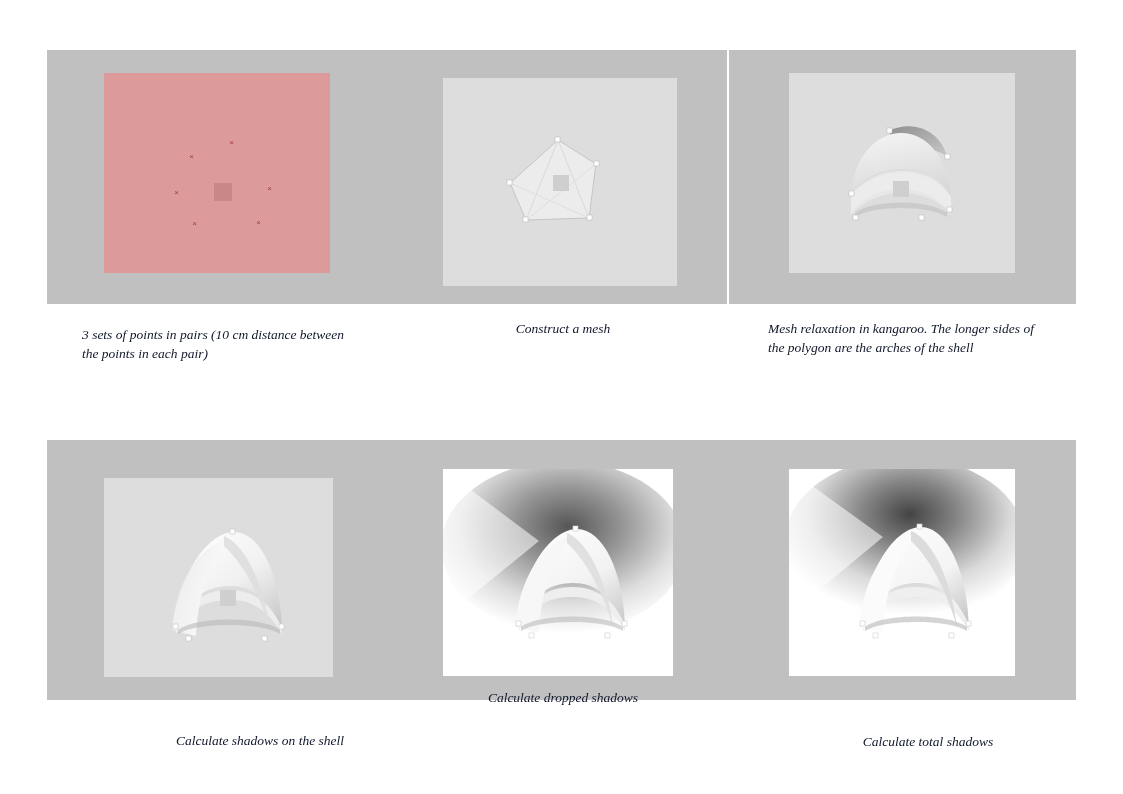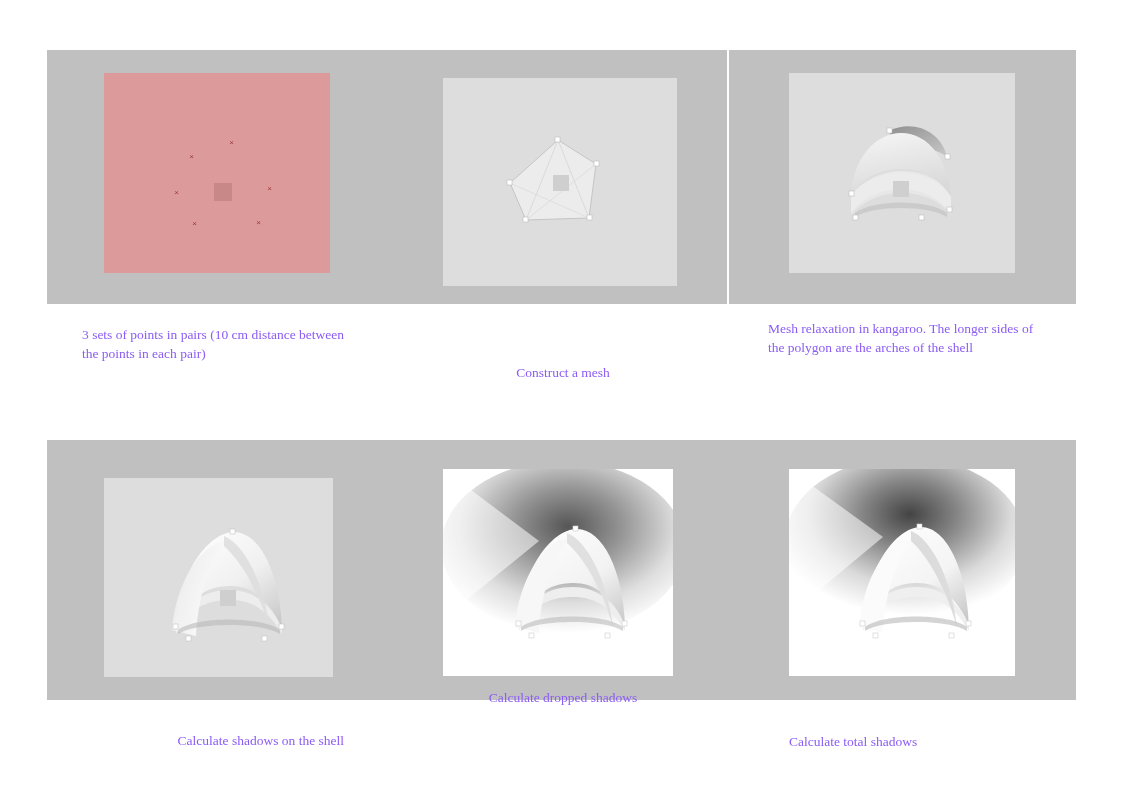--- a/index.html
+++ b/index.html
@@ -32,22 +32,23 @@
   }
   #divider-1 { left: 727px; }
   .canvas {
     position: absolute;
     overflow: hidden;
   }
   .caption {
     position: absolute;
     font-size: 13.5px;
     line-height: 19px;
-    color: #8b5cf6;
+    color: #0f172a;
     font-family: "Liberation Serif", serif;
+    font-style: italic;
   }
 
   
   #canvas-1 {
     left: 104px; top: 73px; width: 226px; height: 200px;
     background: #dd9a9a;
   }
   .pt {
     position: absolute;
     width: 5px; height: 5px;
@@ -70,25 +71,25 @@
   #canvas-2 { left: 443px; top: 78px;  width: 234px; height: 208px; }
   #canvas-3 { left: 789px; top: 73px;  width: 226px; height: 200px; }
   #canvas-4 { left: 104px; top: 478px; width: 229px; height: 199px; }
   #canvas-5 { left: 443px; top: 469px; width: 230px; height: 207px; background:#f4f4f4; }
   #canvas-6 { left: 789px; top: 469px; width: 226px; height: 207px; background:#f4f4f4; }
 
   .shape-svg { position: absolute; left: 0; top: 0; width: 100%; height: 100%; }
 
   
   #caption-1 { left: 82px;  top: 325px; width: 270px; }
-  #caption-2 { left: 443px; top: 319px; width: 240px; text-align: center; margin-top: 44px; }
+  #caption-2 { left: 443px; top: 319px; width: 240px; text-align: center; }
   #caption-3 { left: 768px; top: 319px; width: 270px; }
   #caption-4 { left: 104px; top: 731px; width: 240px; text-align: right; }
   #caption-5 { left: 443px; top: 688px; width: 240px; text-align: center; }
-  #caption-6 { left: 789px; top: 732px; width: 240px; }
+  #caption-6 { left: 808px; top: 732px; width: 240px; text-align: center; }
 </style>
 </head>
 <body>
 
 <div class="board" id="board-top"></div>
 <div class="divider" id="divider-1"></div>
 
 <div class="canvas" id="canvas-1">
   <div class="pt" style="left:85px;  top:81px;"></div>
   <div class="pt" style="left:125px; top:67px;"></div>

